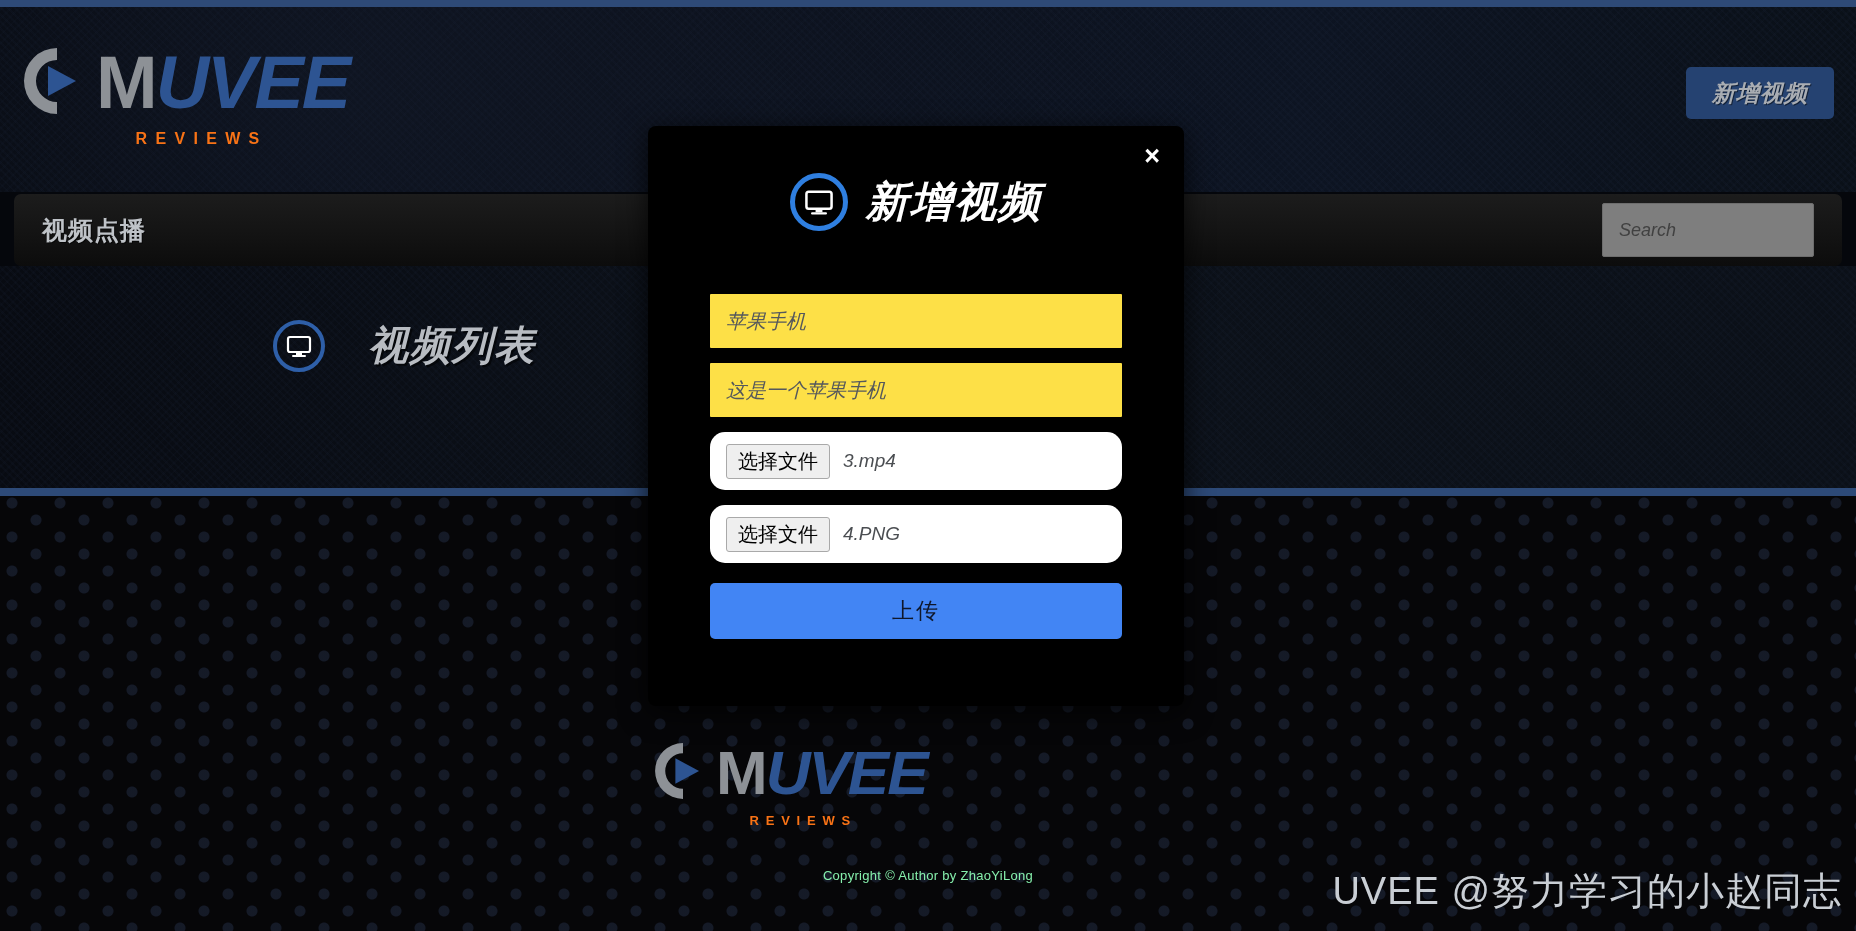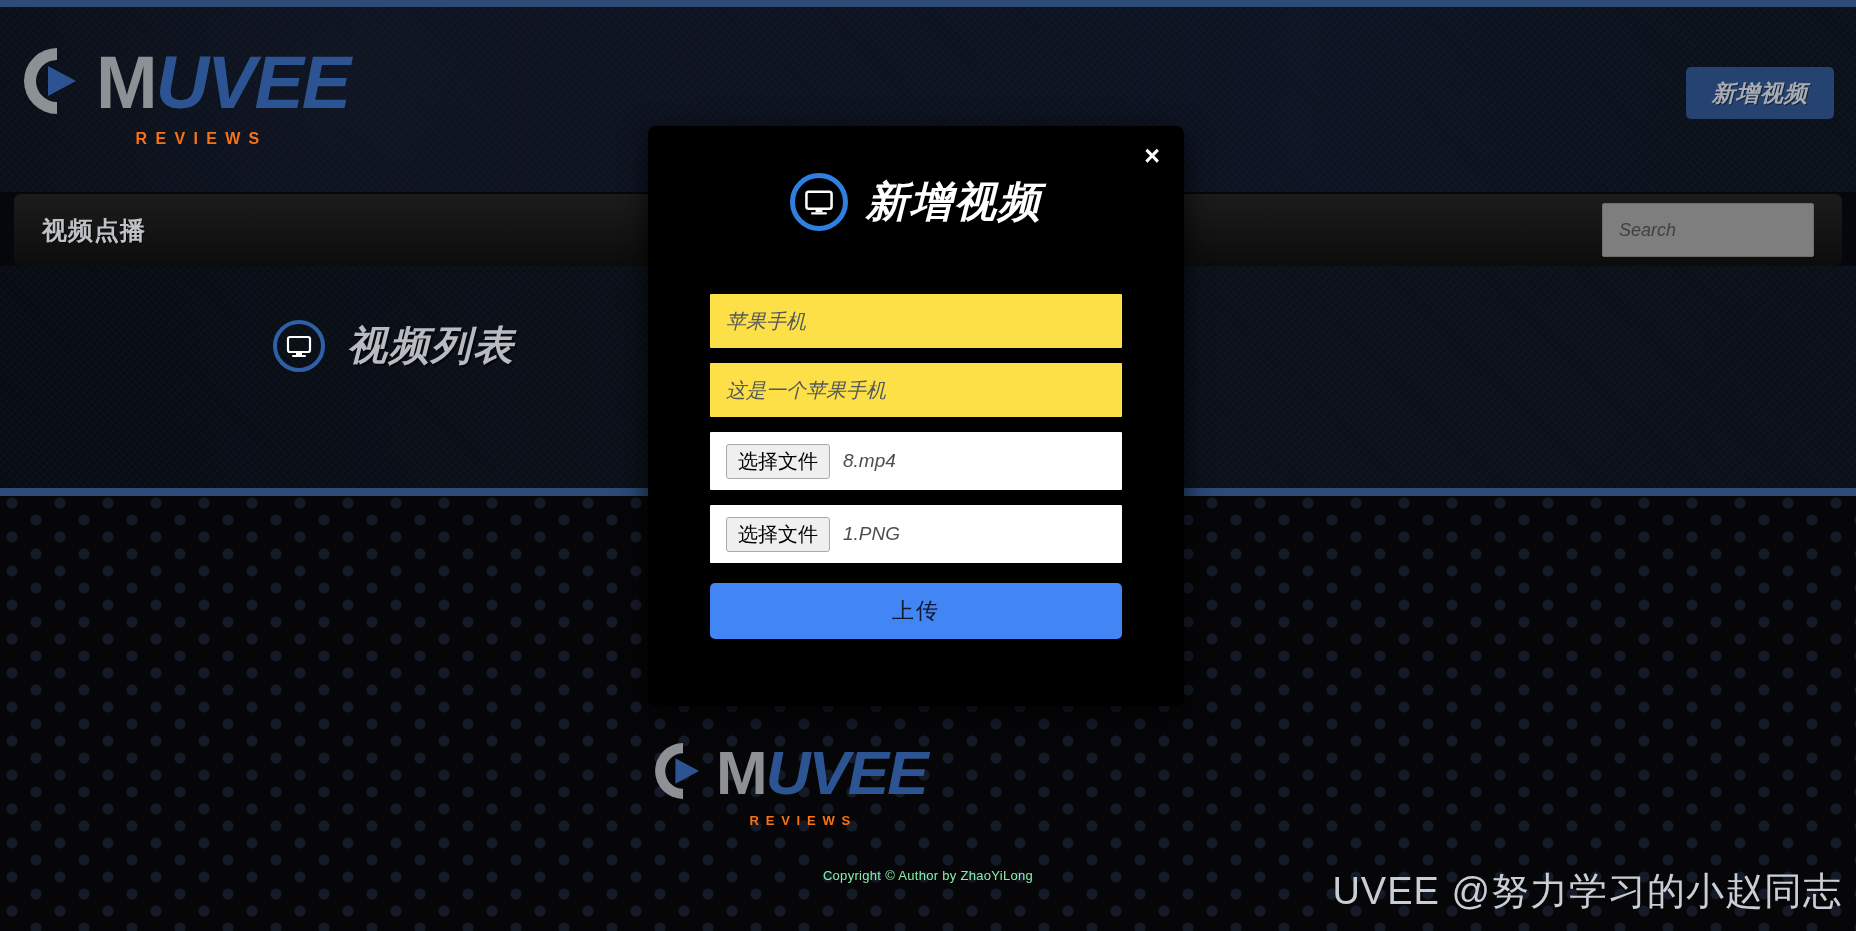--- a/index.html
+++ b/index.html
@@ -178,20 +178,21 @@
     flex: 0 0 auto;
   }
   .circle-icon svg { display: block; }
   .section-title {
     color: #b8bcc2;
     font-size: 40px;
     font-weight: 800;
     font-style: italic;
     letter-spacing: 2px;
     text-shadow: 2px 2px 0 rgba(0,0,0,0.55);
+    margin-left: 21px;
   }
 
   
   .divider {
     position: absolute;
     top: 488px;
     left: 0;
     width: 100%;
     height: 8px;
     background: #2d4a78;
@@ -301,21 +302,21 @@
     padding: 0 16px;
     outline: none;
     font-family: "Liberation Sans", sans-serif;
   }
   .field::placeholder { color: #55585c; font-style: italic; }
 
   .filefield {
     width: 100%;
     height: 58px;
     background: #ffffff;
-    border-radius: 1px;
+    border-radius: 15px;
     display: flex;
     align-items: center;
     padding: 0 16px;
     gap: 13px;
   }
   .file-btn {
     background: #efefef;
     border: 1px solid #a9a9a9;
     border-radius: 3px;
     color: #000000;
@@ -428,25 +429,25 @@
       <span class="modal-title">新增视频</span>
     </div>
 
     <div class="modal-form">
       <input class="field" type="text" placeholder="苹果手机" style="">
 
       <input class="field" type="text" placeholder="这是一个苹果手机" style="">
 
       <div class="filefield">
         <button class="file-btn">选择文件</button>
-        <span class="file-name">8.mp4</span>
+        <span class="file-name">3.mp4</span>
       </div>
 
       <div class="filefield">
         <button class="file-btn">选择文件</button>
-        <span class="file-name">1.PNG</span>
+        <span class="file-name">4.PNG</span>
       </div>
 
       <button class="btn-upload">上传</button>
     </div>
   </div>
 
 </div>
 
 </body></html>

